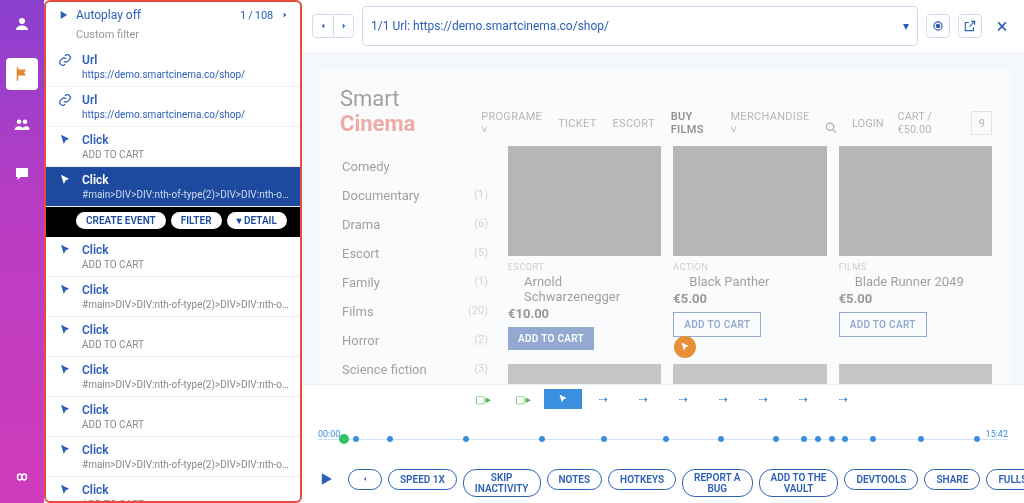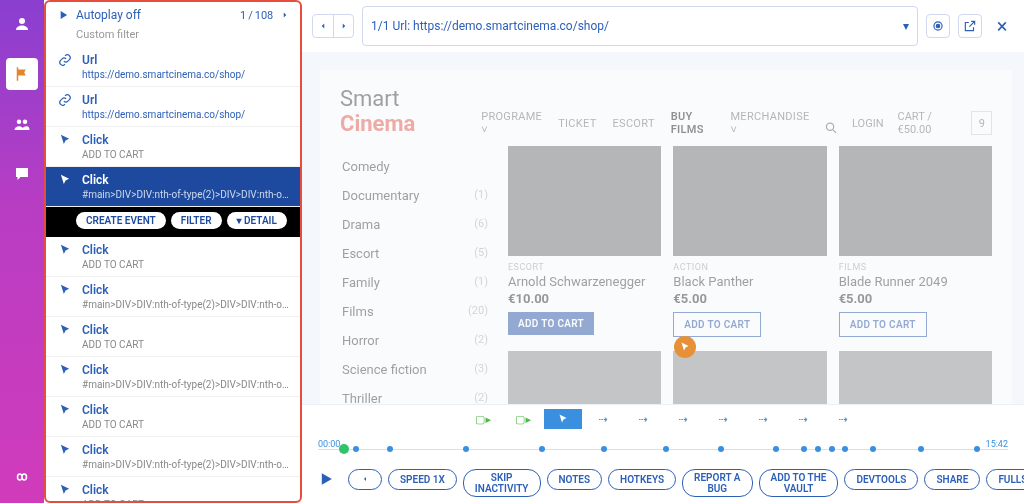--- a/index.html
+++ b/index.html
@@ -58,34 +58,34 @@
 .site-body{display:flex;padding:0 20px}
 .cats{width:150px;padding-top:6px}
 .cat{display:flex;justify-content:space-between;padding:7px 2px;font-size:13px;color:#333;cursor:pointer}
 .cat .n{color:#aaa;font-size:11px}
 .rv{font-size:12px;font-weight:700;color:#888;letter-spacing:.4px;margin-top:18px}
 
 .grid{flex:1;display:grid;grid-template-columns:repeat(3,1fr);gap:12px;padding-left:18px}
 .card{font-size:12px}
 .card img,.card .img{width:100%;height:110px;background:#666;margin-bottom:6px}
 .card .tag{font-size:9px;color:#999;letter-spacing:.5px}
-.card .name{font-size:13px;color:#333;margin:2px 0}
+.card .name{font-size:13px;color:#333;margin:2px 16px}
 .card .price{font-size:13px;font-weight:700;color:#222}
 .card .atc{margin-top:6px;padding:6px 10px;font-size:10px;font-weight:600;letter-spacing:.3px;cursor:pointer}
 .card .atc.fill{background:#1d4a9e;color:#fff;border:none}
 .card .atc.out{background:#fff;color:#1d4a9e;border:1px solid #1d4a9e}
 .row2{width:100%;height:60px;background:#888}
 
 .controls{background:#fff;border-top:1px solid #eaeef7}
 .tl-icons{display:flex;justify-content:center;gap:2px;padding:4px 0}
 .tli{width:38px;height:20px;display:flex;align-items:center;justify-content:center;font-size:11px}
 .tli.a{color:#4fb84b}
 .tli.b{background:#3a8fdf;color:#fff}
 .tli.c{color:#3a8fdf}
-.timeline{position:relative;height:16px;margin:8px 16px}
+.timeline{position:relative;height:16px;margin:18px 16px}
 .tl-line{position:absolute;top:8px;left:0;right:0;height:1px;background:#cfe0f7}
 .tl-dot{position:absolute;top:5px;width:6px;height:6px;border-radius:50%;background:#3a8fdf}
 .tl-play{position:absolute;top:3px;left:3%;width:10px;height:10px;border-radius:50%;background:#2fc36a}
 .tl-t{position:absolute;top:-2px;font-size:9px;color:#3a8fdf}
 .tl-t.l{left:0}.tl-t.r{right:0}
 .btns{display:flex;align-items:flex-start;gap:6px;padding:4px 14px 6px;flex-wrap:nowrap}
 .play-big{color:#2c5fb8;cursor:pointer}
 .pill{border:1px solid #2c5fb8;color:#2c5fb8;background:#fff;border-radius:13px;padding:4px 11px;font-size:10px;font-weight:600;cursor:pointer;white-space:nowrap;line-height:1.1;text-align:center}
 .pill.two{padding:2px 11px}
 .gap{width:6px}

